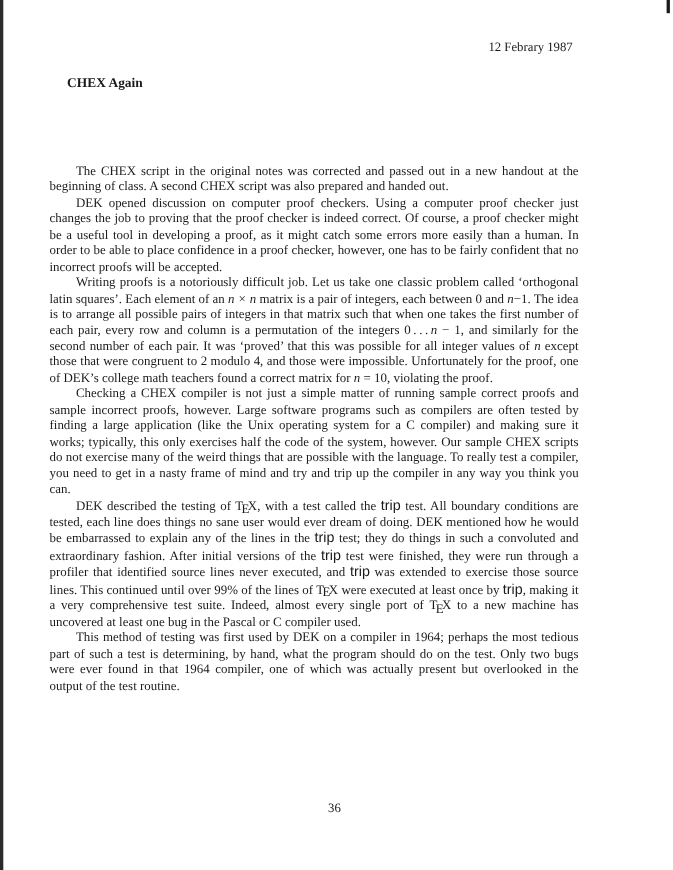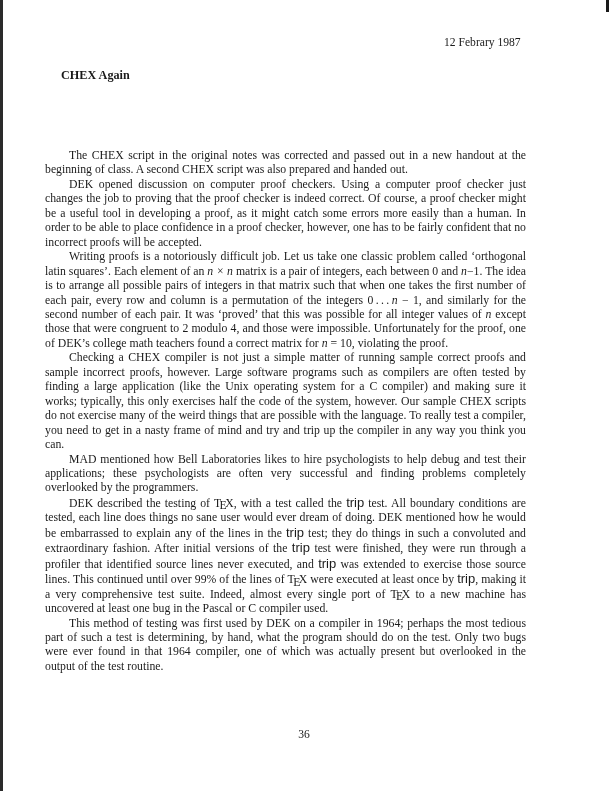--- a/index.html
+++ b/index.html
@@ -24,18 +24,17 @@
 <div class="right-mark"></div>
 
 <div class="date">12 Febrary 1987</div>
 <div class="title">CHEX Again</div>
 
 <div class="body" id="body">
     <p>The CHEX script in the original notes was corrected and passed out in a new handout at the beginning of class. A second CHEX script was also prepared and handed out.</p>
     <p>DEK opened discussion on computer proof checkers. Using a computer proof checker just changes the job to proving that the proof checker is indeed correct. Of course, a proof checker might be a useful tool in developing a proof, as it might catch some errors more easily than a human. In order to be able to place confidence in a proof checker, however, one has to be fairly confident that no incorrect proofs will be accepted.</p>
     <p>Writing proofs is a notoriously difficult job. Let us take one classic problem called ‘orthogonal latin squares’. Each element of an <i>n × n</i> matrix is a pair of integers, each between 0 and <i>n</i>−1. The idea is to arrange all possible pairs of integers in that matrix such that when one takes the first number of each pair, every row and column is a permutation of the integers 0 . . . <i>n</i> − 1, and similarly for the second number of each pair. It was ‘proved’ that this was possible for all integer values of <i>n</i> except those that were congruent to 2 modulo 4, and those were impossible. Unfortunately for the proof, one of DEK’s college math teachers found a correct matrix for <i>n</i> = 10, violating the proof.</p>
     <p>Checking a CHEX compiler is not just a simple matter of running sample correct proofs and sample incorrect proofs, however. Large software programs such as compilers are often tested by finding a large application (like the Unix operating system for a C compiler) and making sure it works; typically, this only exercises half the code of the system, however. Our sample CHEX scripts do not exercise many of the weird things that are possible with the language. To really test a compiler, you need to get in a nasty frame of mind and try and trip up the compiler in any way you think you can.</p>
-    <p>MAD mentioned how Bell Laboratories likes to hire psychologists to help debug and test their applications; these psychologists are often very successful and finding problems completely overlooked by the programmers.</p>
     <p>DEK described the testing of <span class="tex">T<span class="e">E</span>X</span>, with a test called the <span class="tt">trip</span> test. All boundary conditions are tested, each line does things no sane user would ever dream of doing. DEK mentioned how he would be embarrassed to explain any of the lines in the <span class="tt">trip</span> test; they do things in such a convoluted and extraordinary fashion. After initial versions of the <span class="tt">trip</span> test were finished, they were run through a profiler that identified source lines never executed, and <span class="tt">trip</span> was extended to exercise those source lines. This continued until over 99% of the lines of <span class="tex">T<span class="e">E</span>X</span> were executed at least once by <span class="tt">trip</span>, making it a very comprehensive test suite. Indeed, almost every single port of <span class="tex">T<span class="e">E</span>X</span> to a new machine has uncovered at least one bug in the Pascal or C compiler used.</p>
     <p>This method of testing was first used by DEK on a compiler in 1964; perhaps the most tedious part of such a test is determining, by hand, what the program should do on the test. Only two bugs were ever found in that 1964 compiler, one of which was actually present but overlooked in the output of the test routine.</p>
   </div>
 
 <div class="pagenum">36</div>
 
 </body></html>

